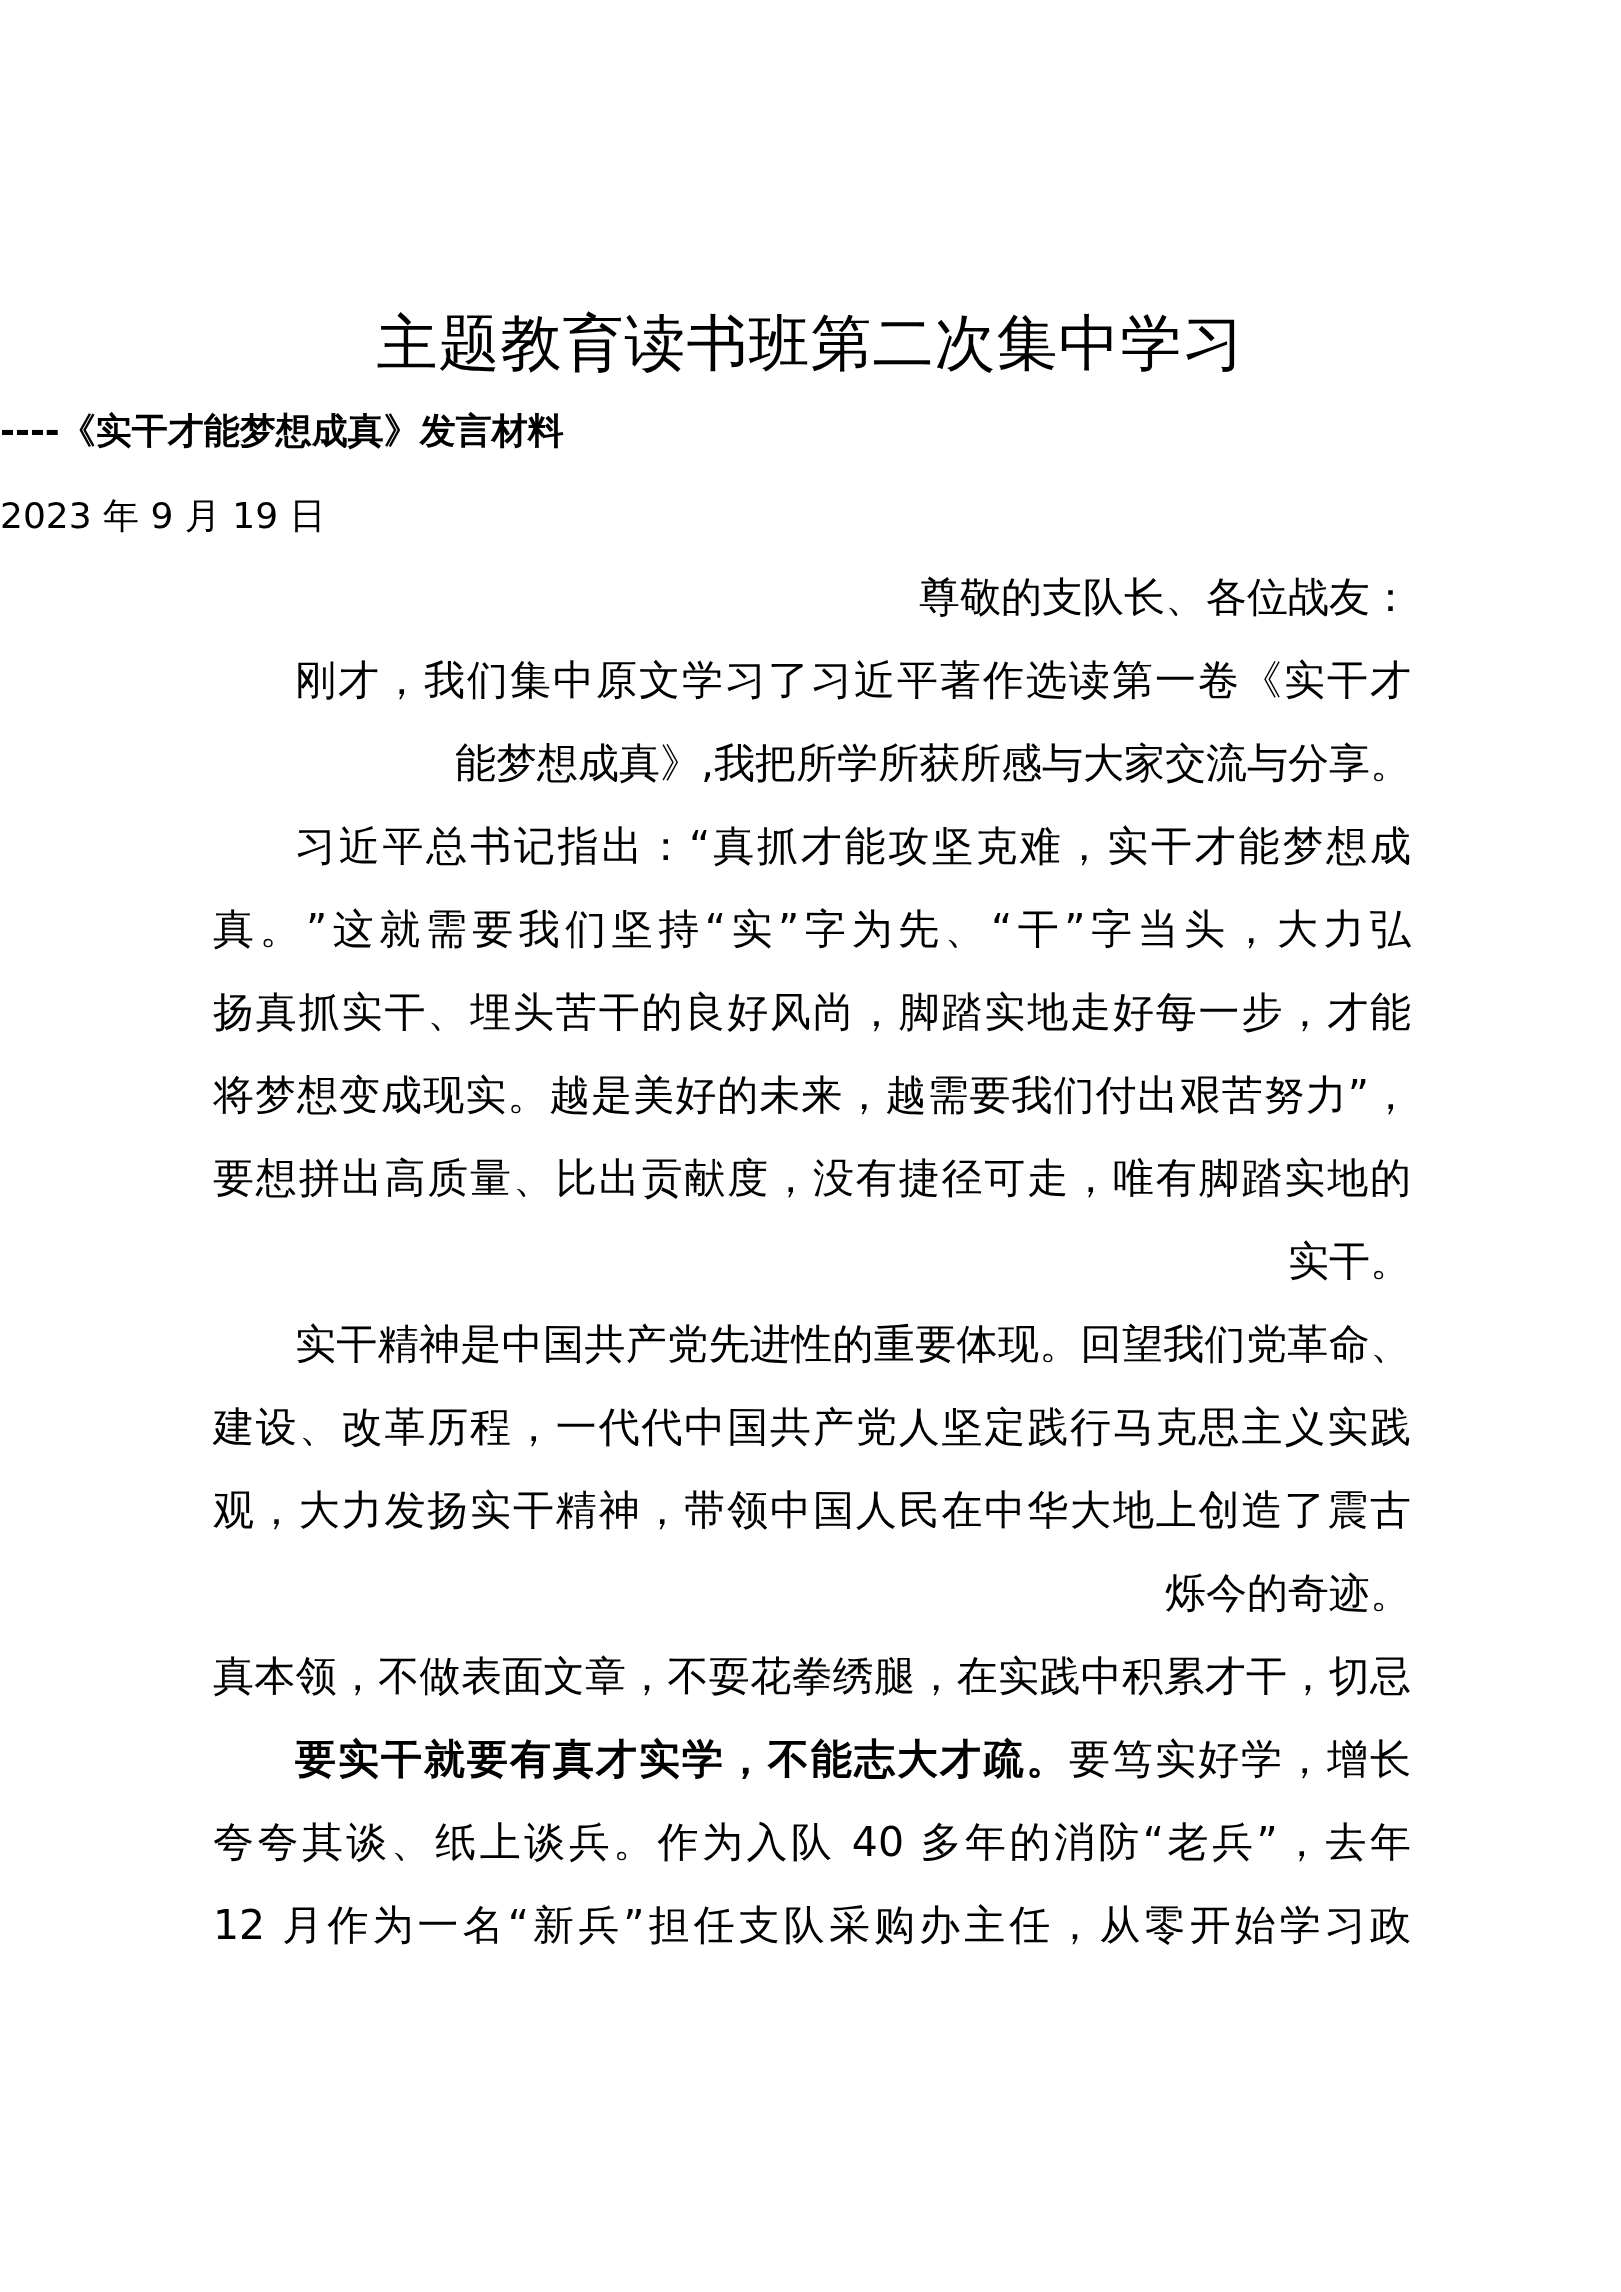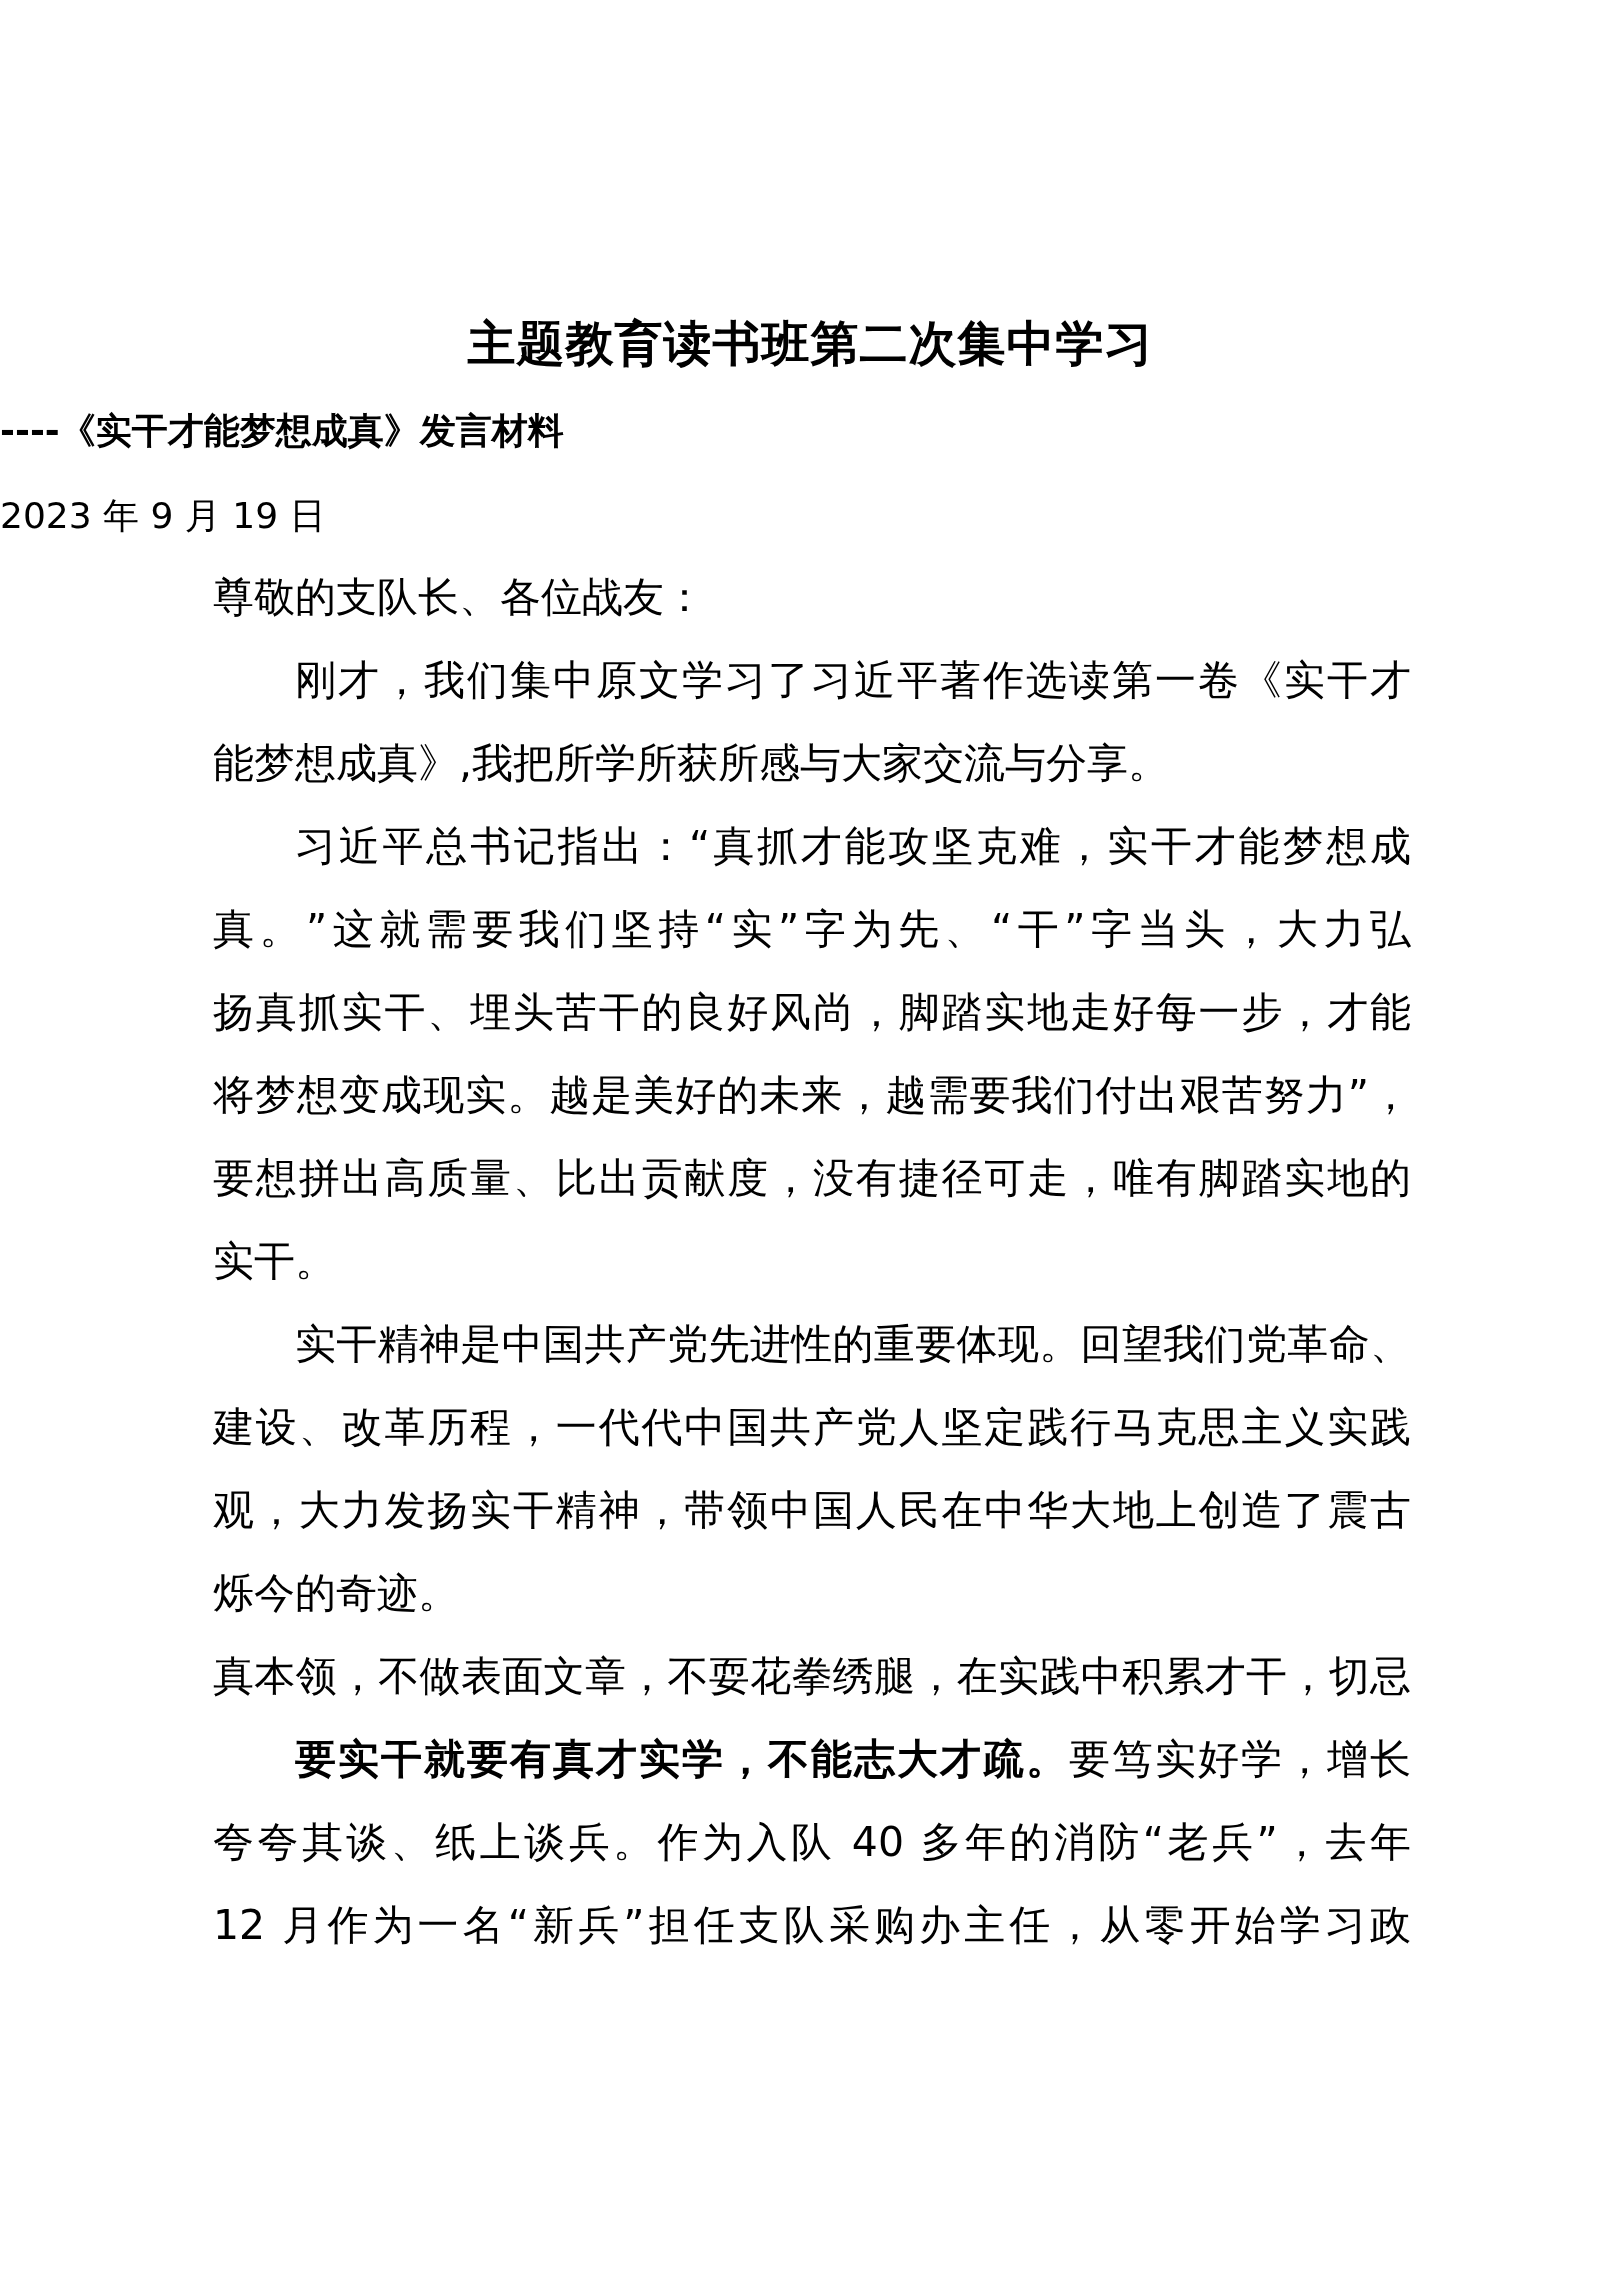--- a/index.html
+++ b/index.html
@@ -9,22 +9,22 @@
     height: 2293px;
     background: #ffffff;
     color: #000000;
     font-family: "DejaVu Sans", "Liberation Sans", sans-serif;
     overflow: hidden;
   }
   .doc-title {
     margin: 0;
     padding-top: 304px;
     font-family: "DejaVu Serif", "Liberation Serif", serif;
-    font-weight: 700;
-    font-size: 48px;
+    font-weight: 400;
+    font-size: 61px;
     line-height: 78px;
     letter-spacing: 1px;
     text-align: center;
     white-space: nowrap;
   }
   .doc-subtitle {
     margin: 21.6px 0 0 0;
     font-weight: 700;
     font-size: 36px;
     line-height: 53px;
@@ -41,20 +41,21 @@
   }
   .doc-body {
     margin: 13.7px 210px 0 213px; 
   }
   .body-line {
     font-size: 41px;
     line-height: 83px;
     height: 83px;
     white-space: nowrap;
     overflow: hidden;
+    text-align: right;
   }
   .body-line.justify {
     text-align: justify;
     text-align-last: justify;
     text-justify: inter-character;
   }
   .body-line.indent {
     padding-left: 82px; 
   }
   .seg-bold { font-weight: 700; }

